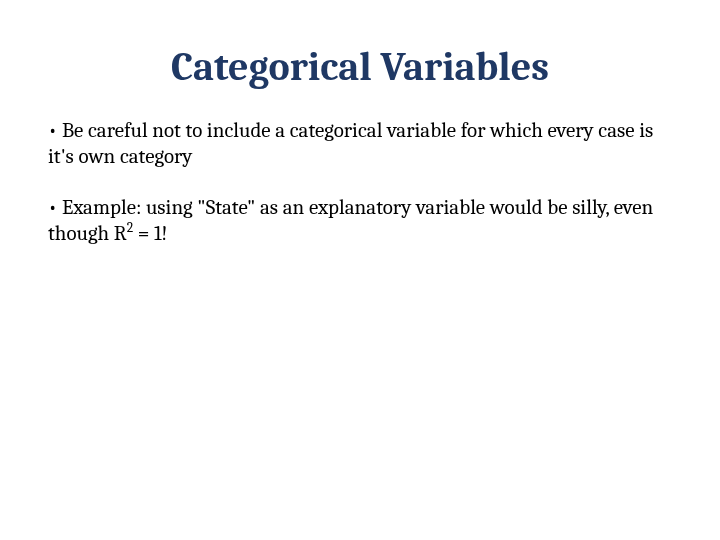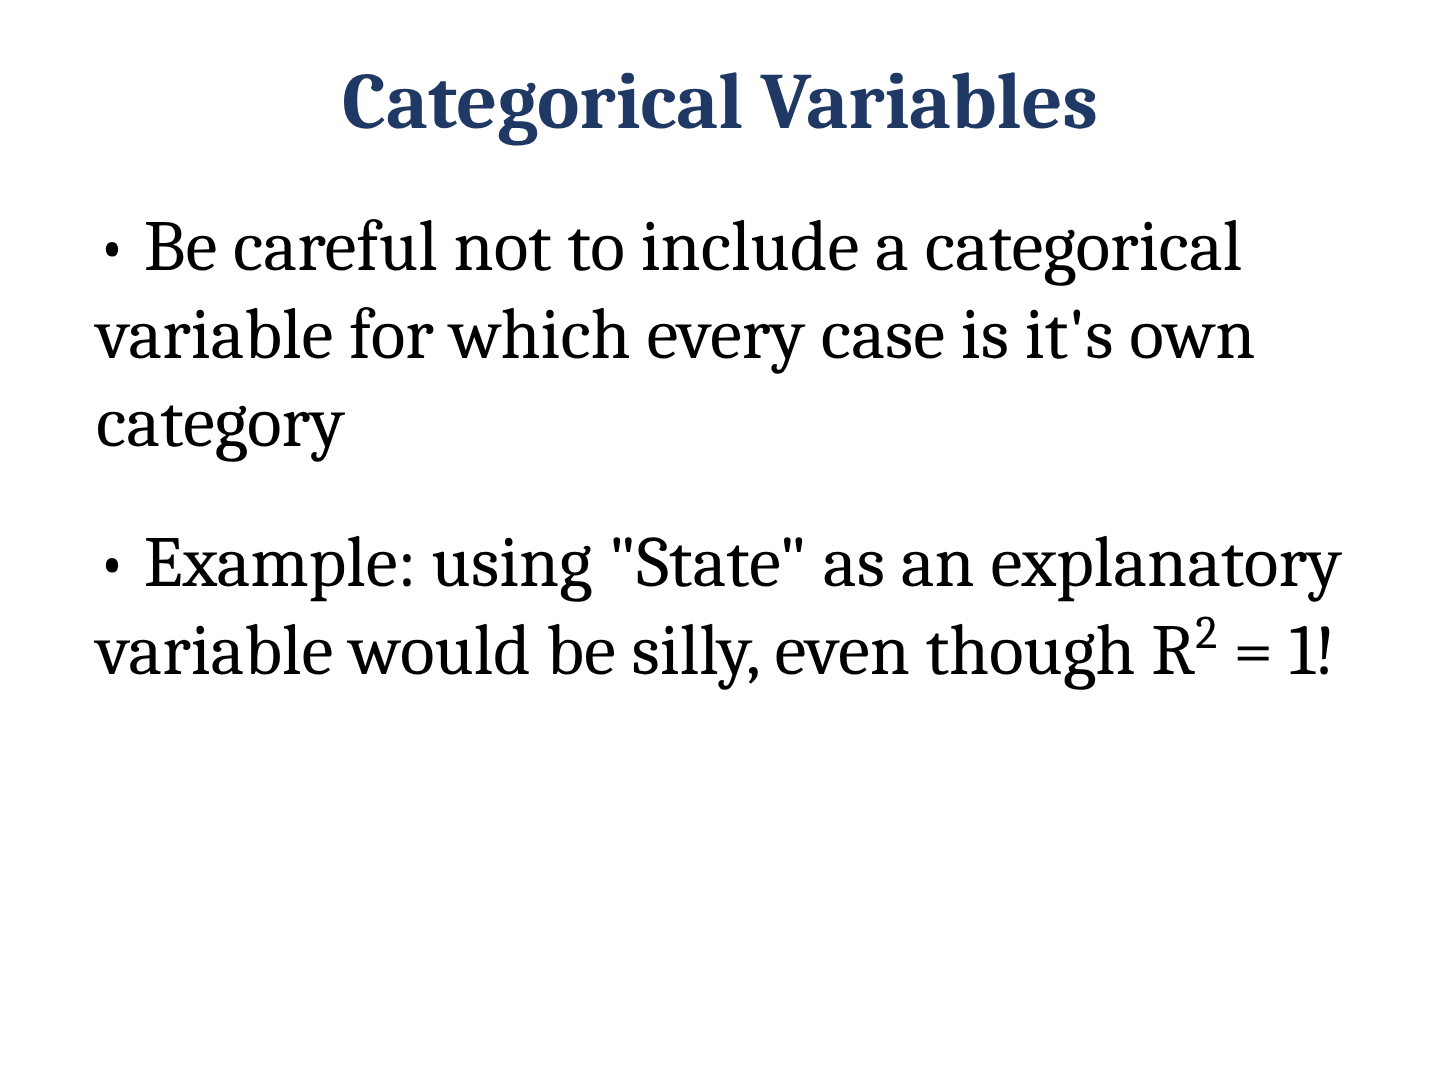--- a/index.html
+++ b/index.html
@@ -7,33 +7,33 @@
     padding: 0;
     width: 720px;
     height: 540px;
     background: #fff;
     font-family: Cambria, Georgia, "Times New Roman", serif;
     color: #000;
   }
   .slide {
     width: 720px;
     height: 540px;
-    padding: 28px 48px 0 48px;
+    padding: 44px 48px 0 48px;
     box-sizing: border-box;
   }
   .title {
     color: #1f3864;
     font-weight: 700;
     font-size: 40px;
     text-align: center;
     margin: 0 0 28px 0;
     line-height: 1.15;
   }
   .bullet {
-    font-size: 36px;
+    font-size: 21px;
     line-height: 1.22;
     margin: 0 0 26px 0;
     color: #000;
   }
   sup {
     font-size: 0.65em;
     vertical-align: super;
     line-height: 0;
   }
 </style>

